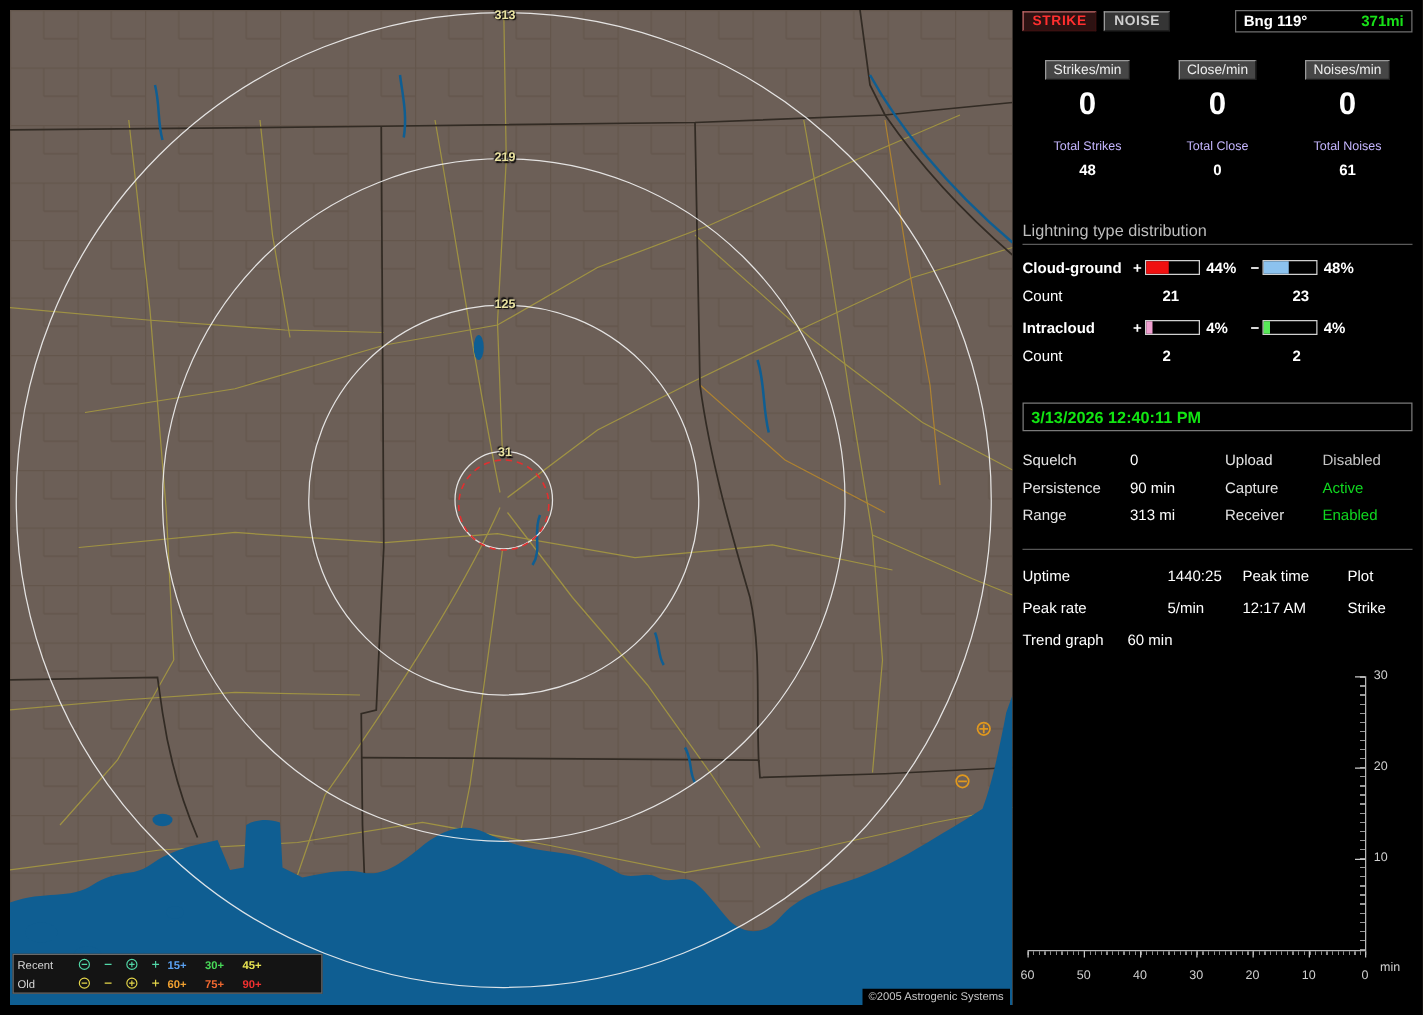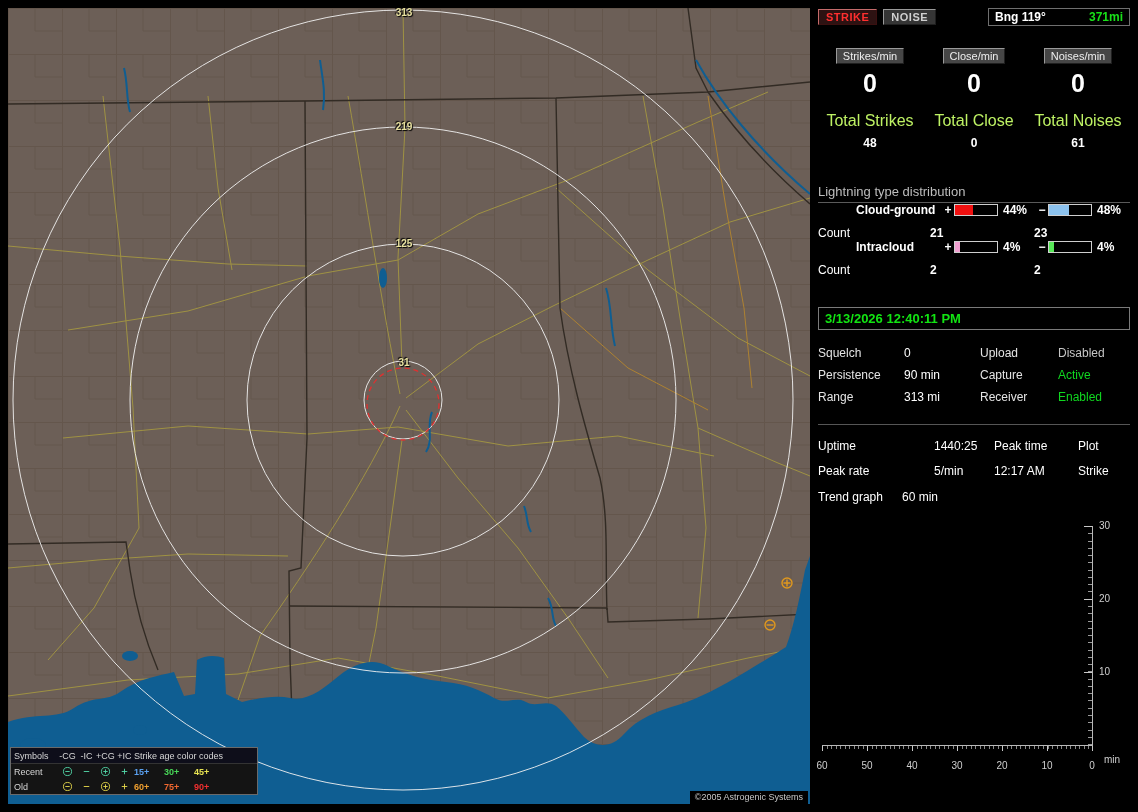--- a/index.html
+++ b/index.html
@@ -33,24 +33,24 @@
   .bngbox{margin-left:auto;display:flex;justify-content:space-between;align-items:center;width:128px;
           border:1px solid #6f6f6f;background:#000;padding:1px 6px;font-weight:bold;font-size:12px;}
   .bng-val{color:#18e018;}
   .rates{display:flex;margin-top:22px;}
   .rate{flex:1;text-align:center;}
   .rbtn{display:inline-block;background:#464646;border:1px solid;border-color:#9a9a9a #1f1f1f #1f1f1f #9a9a9a;
         color:#ededed;font-size:11px;padding:1px 6px;cursor:pointer;}
   .rv{font-size:25px;font-weight:bold;margin-top:5px;color:#fff;}
   .totals{display:flex;margin-top:14px;}
   .total{flex:1;text-align:center;}
-  .tl{font-size:16px;color:#bef264;}
+  .tl{font-size:10px;color:#c4b5fd;}
   .tv{font-size:12px;font-weight:bold;margin-top:6px;}
   .dist-title{margin-top:34px;color:#bdbdbd;font-size:13px;border-bottom:1px solid #5a5a5a;padding-bottom:3px;}
-  .drow{display:flex;align-items:center;justify-content:flex-end;}
+  .drow{display:flex;align-items:center;margin-top:11px;}
   .dlabel{width:86px;font-weight:bold;}
   .dsign{width:12px;text-align:center;font-weight:bold;}
   .dbar{width:42px;height:10px;border:1px solid #cfcfcf;background:#000;margin-right:5px;}
   .dbar>div{height:100%;}
   .dpct{width:33px;font-weight:bold;}
   .crow{display:grid;grid-template-columns:100px 104px auto;margin-top:9px;}
   .crow .cv{font-weight:bold;padding-left:12px;}
   .dtbox{margin-top:30px;border:1px solid #7a7a7a;background:#000;padding:3px 6px;color:#12e412;
          font-weight:bold;font-size:13px;}
   .sgrid{display:grid;grid-template-columns:86px 76px 78px auto;row-gap:8px;margin-top:16px;}
@@ -157,28 +157,20 @@
           <path d="M758.5 617h7"></path>
       </g>
     </svg>
 
     <span class="rlabel" style="left:396px;top:-1px">313</span>
     <span class="rlabel" style="left:396px;top:113px">219</span>
     <span class="rlabel" style="left:396px;top:230px">125</span>
     <span class="rlabel" style="left:396px;top:349px">31</span>
 
     <div class="legend">
-      <div class="lrow hdr">
-        <span class="lc-label">Symbols</span>
-        <span class="lc-sym">-CG</span>
-        <span class="lc-sym">-IC</span>
-        <span class="lc-sym">+CG</span>
-        <span class="lc-sym">+IC</span>
-        <span class="lc-agehdr">Strike age color codes</span>
-      </div>
       <div class="lrow">
         <span class="lc-label">Recent</span>
         <span class="lsyms" style="color:#52d8a8">
           <span class="lc-sym"><svg class="symsvg" viewBox="0 0 12 12">
                 <circle cx="6" cy="6" r="4.4" fill="none" stroke="currentColor"></circle>
                 <path d="M3.6 6h4.8" stroke="currentColor"></path>
               </svg></span>
           <span class="lc-sym"><svg class="symsvg" viewBox="0 0 12 12">
                 <path d="M3 6h6" stroke="currentColor"></path>
               </svg></span>

